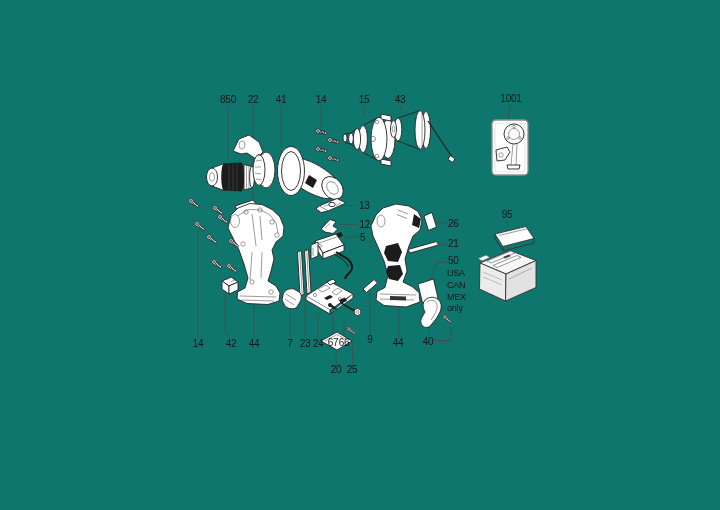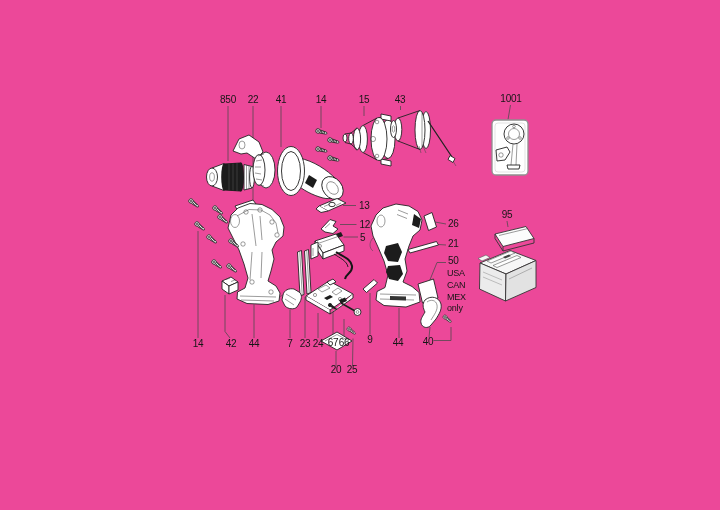--- a/index.html
+++ b/index.html
@@ -1,16 +1,16 @@
 <!DOCTYPE html>
 <html><head>
 <meta charset="utf-8">
 <style>
   html,body{margin:0;padding:0;background:#fff;}
-  .stage{position:relative;width:720px;height:510px;background:#ec4899;overflow:hidden;}
+  .stage{position:relative;width:720px;height:510px;background:#0f766e;overflow:hidden;}
   svg{display:block;}
   svg text{font-family:"Liberation Sans","DejaVu Sans",sans-serif;font-size:10px;fill:#161616;letter-spacing:-0.2px;}
   svg text.note{font-size:9px;}
   .leader{stroke:#4a4a4a;stroke-width:0.75;fill:none;}
   .ol{stroke:#232323;stroke-width:0.9;fill:#ffffff;}
   .thin{stroke:#4a4a4a;stroke-width:0.55;fill:none;}
   .dk{fill:#1c1c1c;stroke:none;}
   .mid{text-anchor:middle;}
 </style>
 </head>

